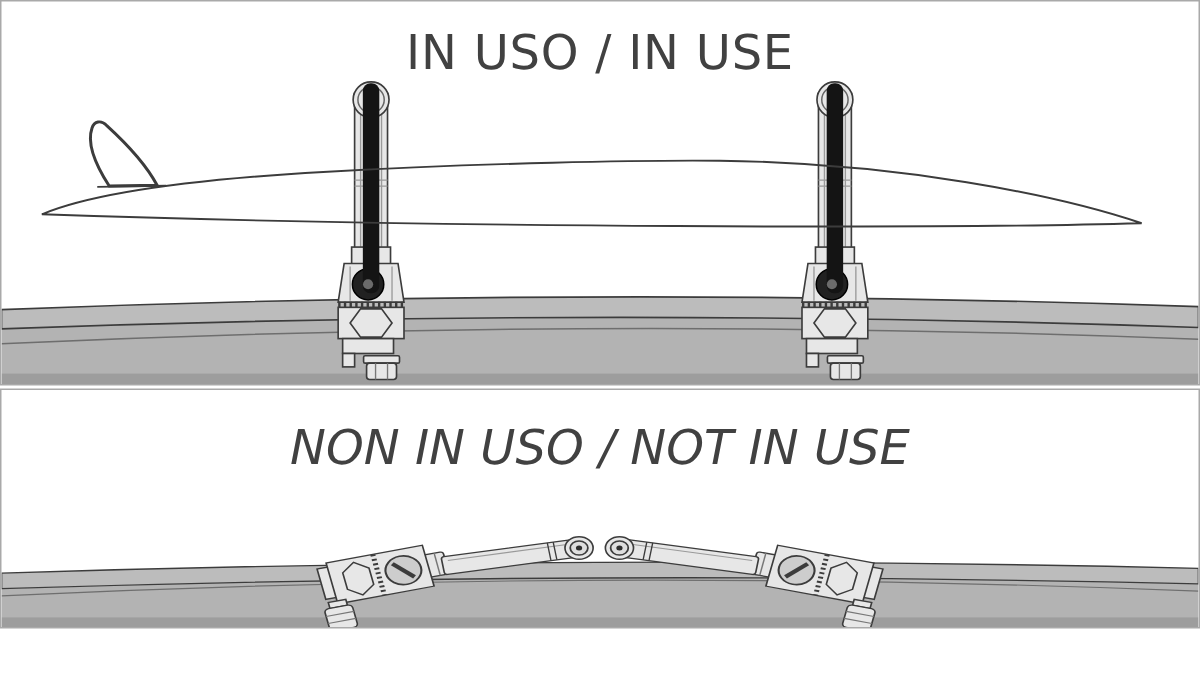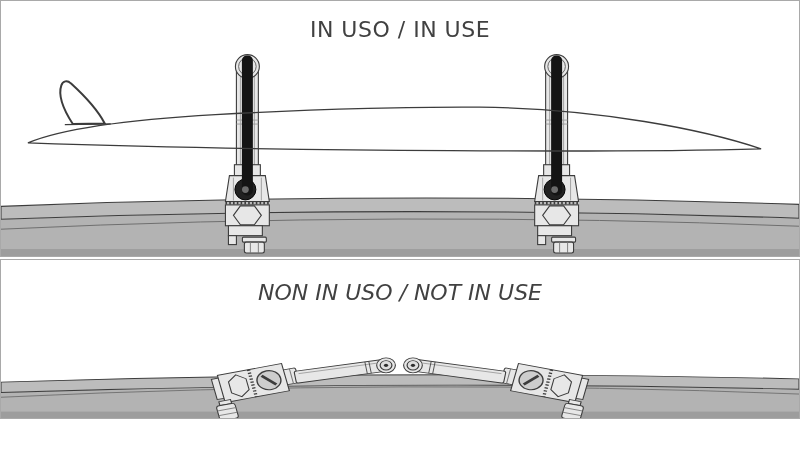--- a/index.html
+++ b/index.html
@@ -9,21 +9,21 @@
   }
   .panel{
     position:absolute;left:0;width:800px;box-sizing:border-box;
     border:1px solid var(--c-border,#a9a9a9);background:var(--c-bg,#fff);overflow:hidden;
   }
   .panel-top{top:0;height:257px;}
   .panel-bottom{top:259px;height:160px;}
   .panel svg{position:absolute;left:0;top:0;width:100%;height:100%;display:block;}
   .title{
     position:absolute;left:0;width:100%;text-align:center;
-    color:var(--c-text,#414141);font-size:22px;line-height:1;letter-spacing:0.5px;
+    color:var(--c-text,#414141);font-size:32px;line-height:1;letter-spacing:0.5px;
     user-select:none;
   }
   .title-top{top:18px;}
   .title-bottom{top:22px;font-style:italic;letter-spacing:0;}
   
   .ln{stroke:var(--c-line,#3c3c3c);}
   .part{fill:var(--c-part,#e7e7e7);stroke:var(--c-line,#3c3c3c);stroke-width:1.1;}
   .band{fill:var(--c-band,#bcbcbc);stroke:var(--c-line,#3c3c3c);stroke-width:1.1;}
   .mass{fill:var(--c-roof,#b3b3b3);stroke:none;}
   .strip{fill:var(--c-strip,#9d9d9d);stroke:none;}

